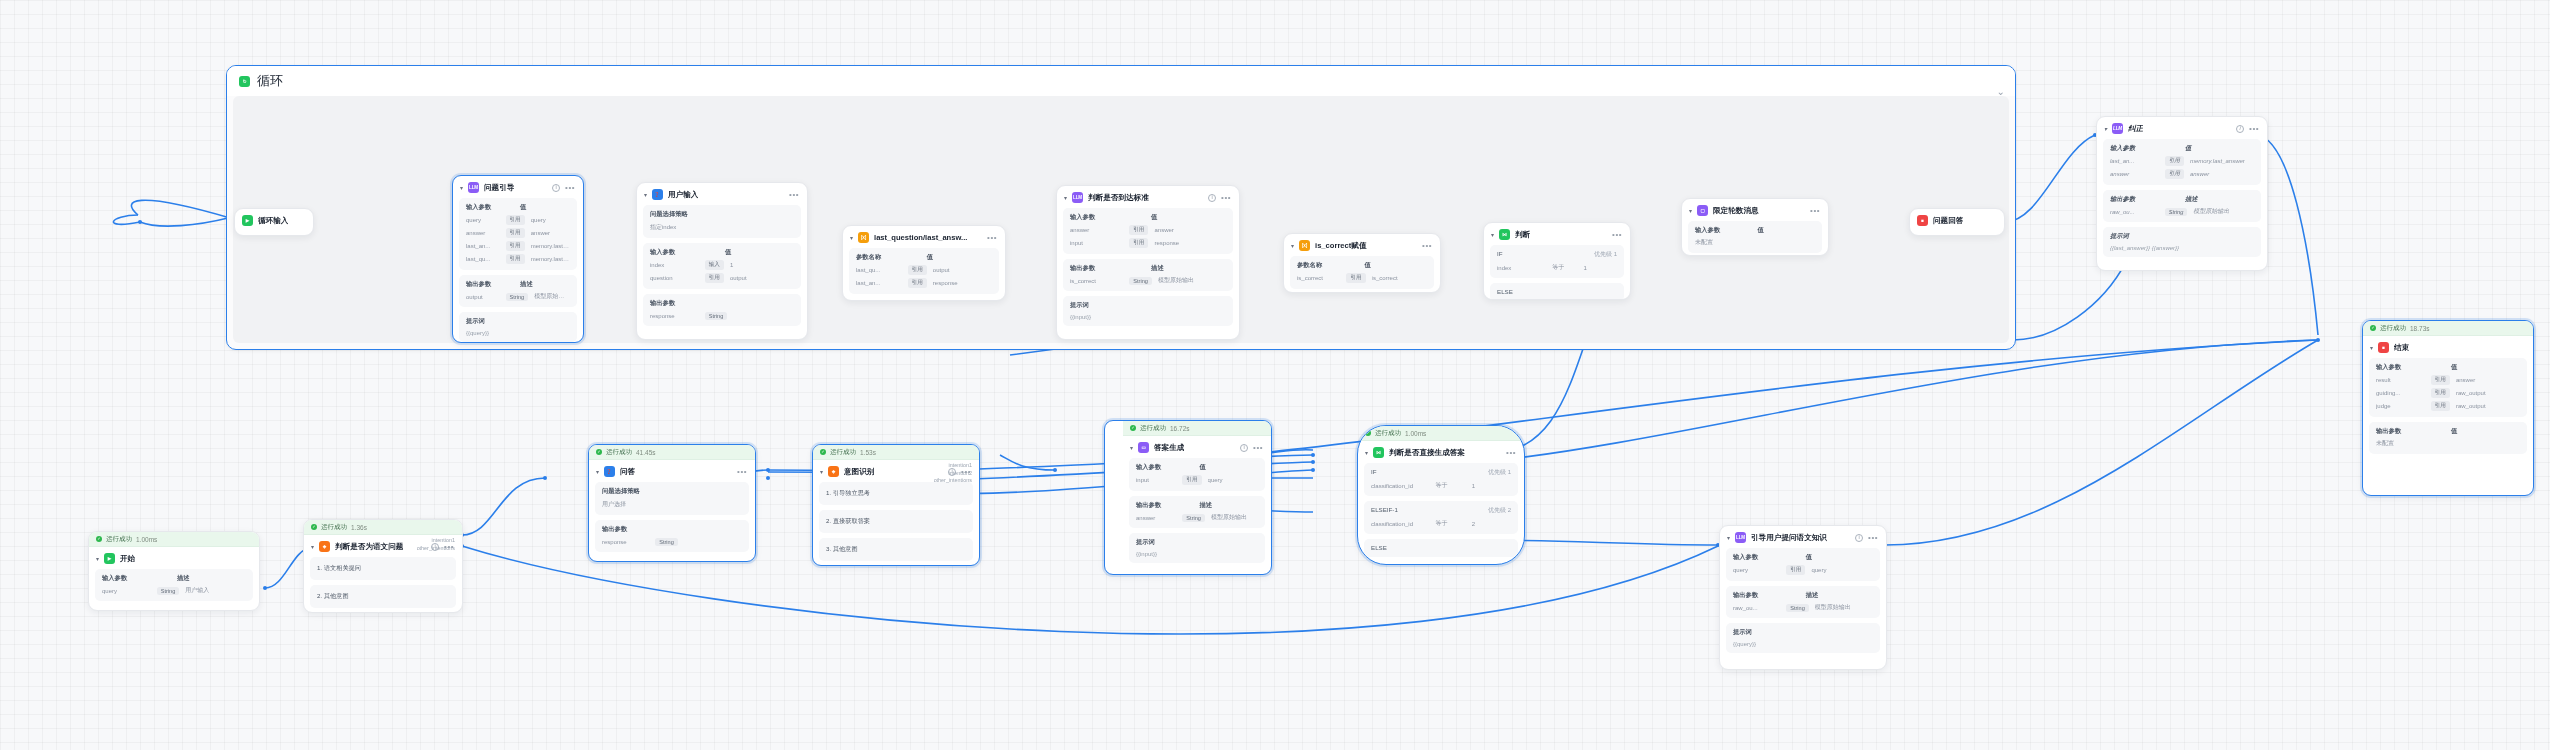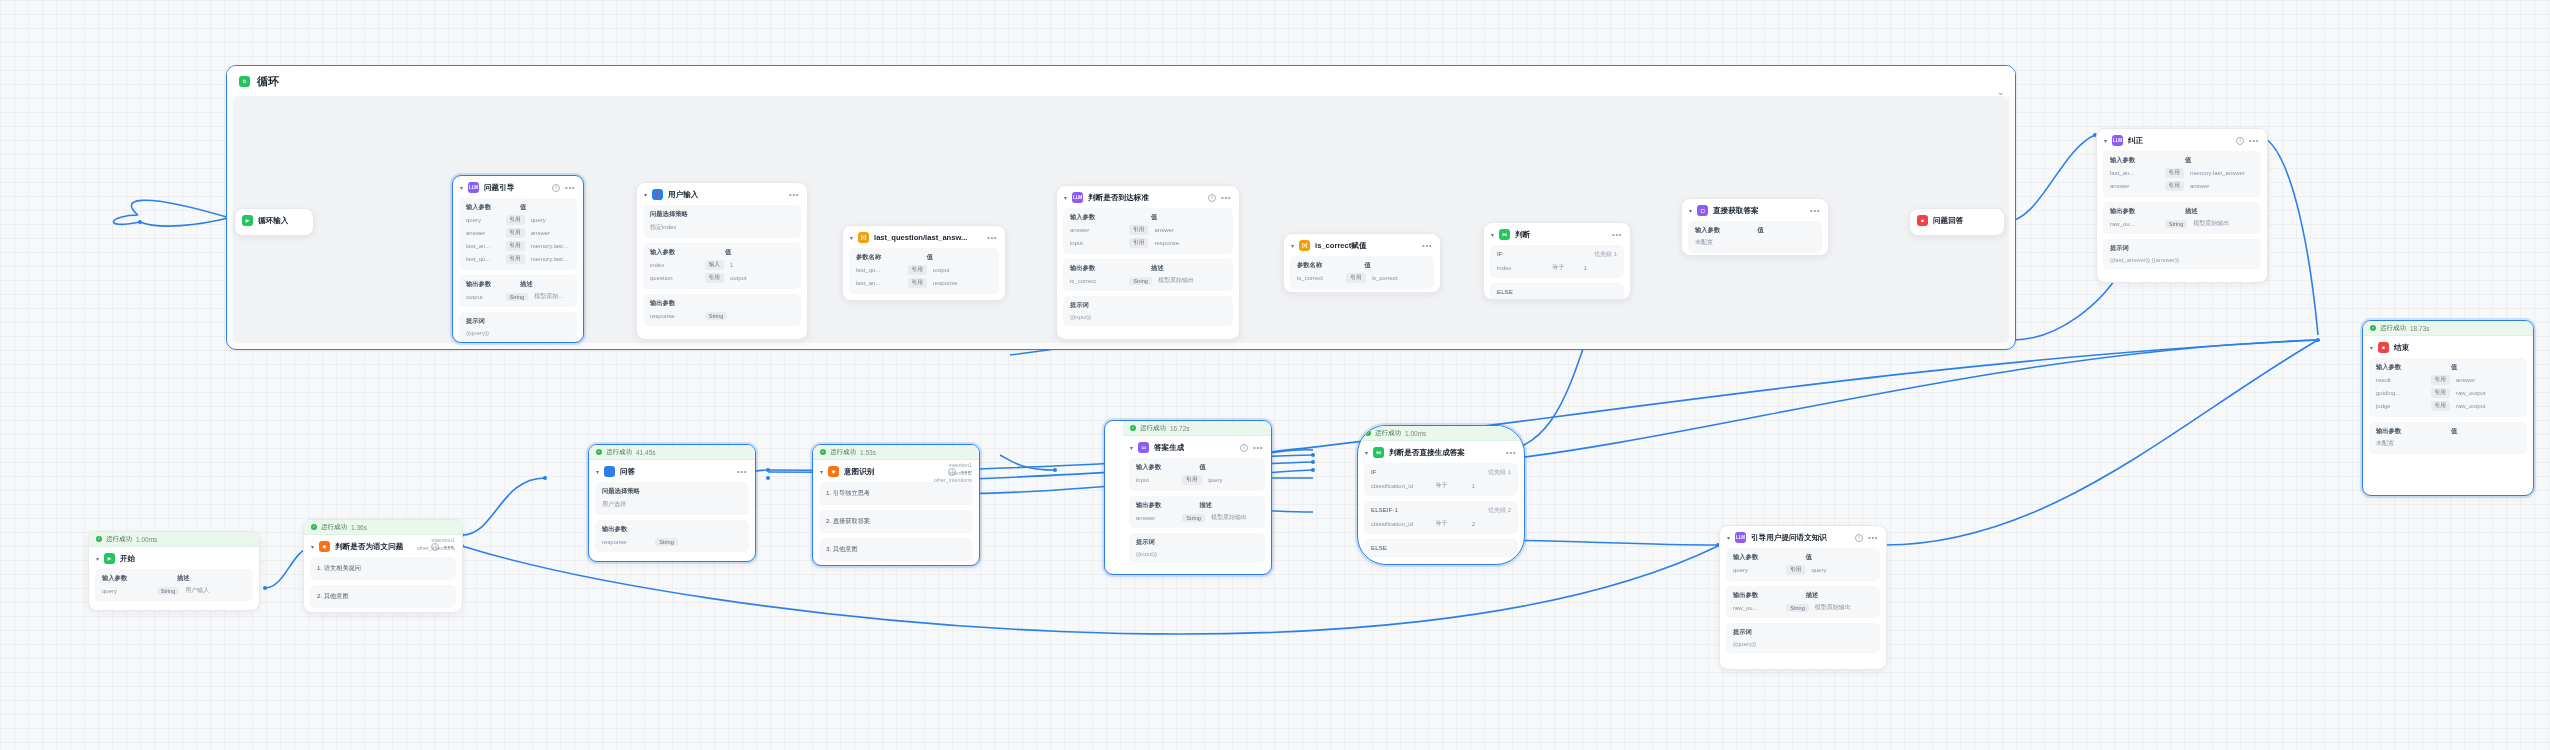--- a/index.html
+++ b/index.html
@@ -28,21 +28,21 @@
   }
   .loop-head {
     display: flex; align-items: center; gap: 7px;
     padding: 8px 12px; height: 30px;
     background: #fff; border-radius: 9px 9px 0 0;
   }
   .loop-body {
     position: absolute; left: 6px; right: 6px; top: 30px; bottom: 6px;
     background: #f1f2f4; border-radius: 6px;
   }
-  .loop-title { font-size: 11px; font-weight: bold; color: #1b2330; }
+  .loop-title { font-size: 13px; font-weight: normal; color: #1b2330; }
   .loop-collapse {
     position: absolute; right: 10px; top: 20px;
     font-size: 10px; color: #9aa3b0;
   }
 
   
   .node {
     position: absolute;
     background: #ffffff;
     border: 1px solid #e6e8ec;
@@ -451,42 +451,42 @@
       <div class="cond-top">
           <span>ELSE</span>
         </div>
     </div>
   </div>
 
   <div class="node" style="left:1681px; top:198px; width:148px; height:58px;">
     <div class="node-head">
       <span class="caret">▾</span>
       <span class="nicon msg">▢</span>
-      <span class="ntitle">直接获取答案</span>
+      <span class="ntitle">限定轮数消息</span>
       <span class="head-tools">
           <span class="icon-dots">•••</span>
         </span>
     </div>
     <div class="sec">
       <div class="hdr-row">
         <span class="c1">输入参数</span>
         <span>值</span>
       </div>
       <div class="plain">未配置</div>
     </div>
   </div>
 
   <div class="node" style="left:1909px; top:208px; width:96px; height:28px;">
     <div class="node-head">
       <span class="nicon end">■</span>
       <span class="ntitle">问题回答</span>
     </div>
   </div>
 
-  <div class="node" style="left:2096px; top:128px; width:172px; height:155px;">
+  <div class="node" style="left:2096px; top:116px; width:172px; height:155px;font-style:italic;">
     <div class="node-head">
       <span class="caret">▾</span>
       <span class="nicon llm">LLM</span>
       <span class="ntitle">纠正</span>
       <span class="head-tools">
         <span class="icon-i">i</span>
         <span class="icon-dots">•••</span>
       </span>
     </div>
     <div class="sec">

